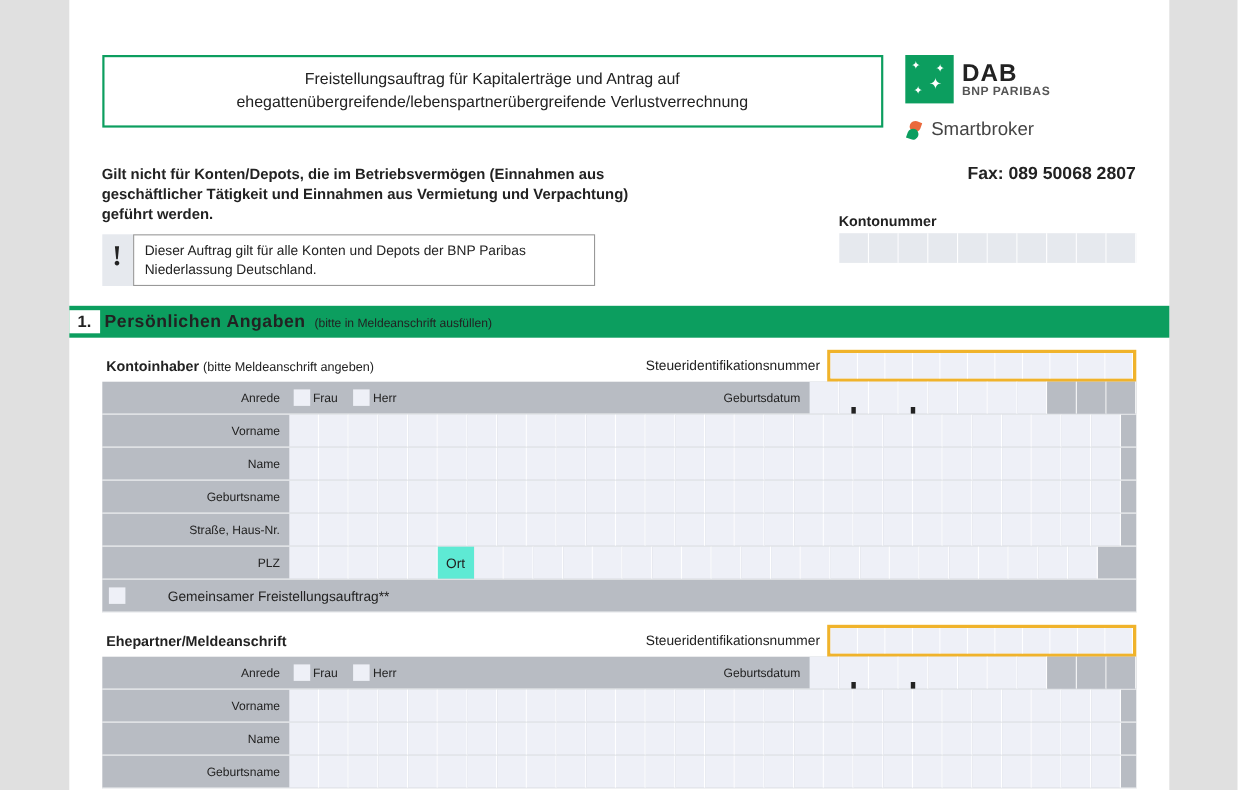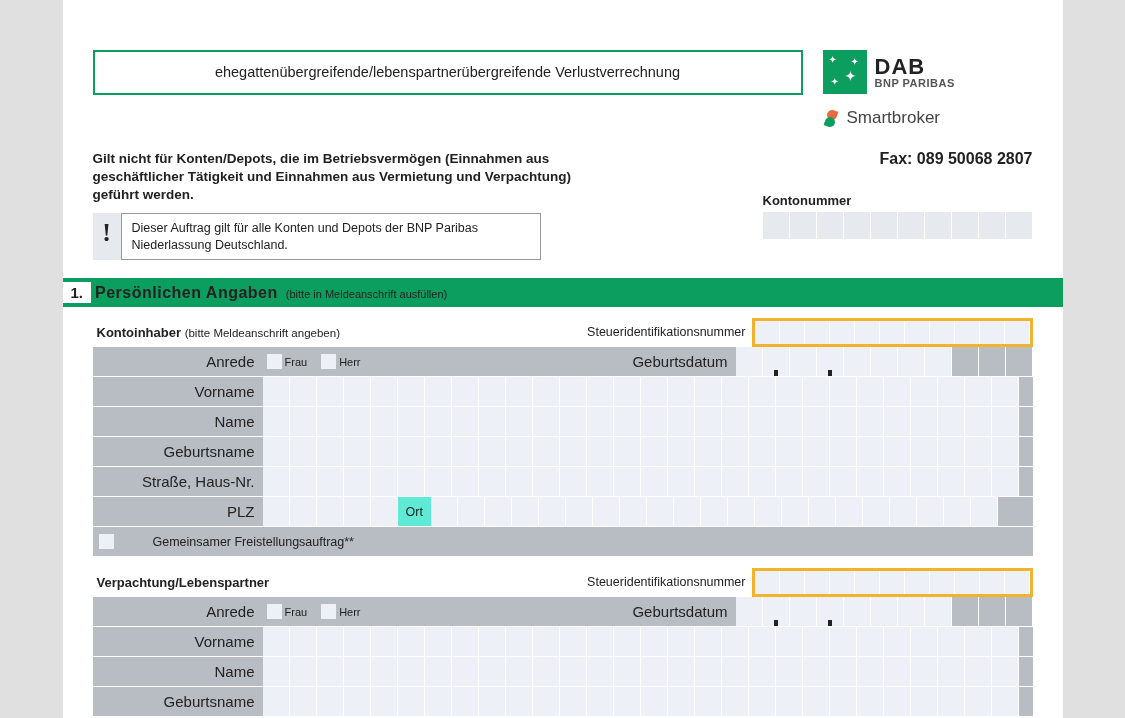--- a/index.html
+++ b/index.html
@@ -35,39 +35,40 @@
   .sec-title { font-weight: bold; font-size: 16px; margin-right: 8px; letter-spacing: 0.5px; }
   .sec-hint { font-size: 11px; color: #222; }
   .form-area { margin-top: 10px; }
   .row { display: flex; align-items: center; min-height: 30px; }
   .sub-head { font-weight: bold; font-size: 13px; padding: 6px 0 6px 4px; }
   .sub-head .paren { font-weight: normal; font-size: 11.5px; }
   .tax-lbl { margin-left: auto; font-size: 12.5px; padding-right: 6px; }
   .tax-cells { display: flex; border: 3px solid #f0b32b; }
   .tax-cells .cell { height: 23px; width: 25px; }
   .field-row { background: #b8bcc3; display: flex; align-items: center; height: 30px; border-bottom: 1px solid #fff; }
-  .fld-lbl { width: 170px; text-align: right; padding-right: 8px; font-size: 15px; }
+  .fld-lbl { width: 170px; text-align: right; padding-right: 8px; font-size: 11px; }
   .fld-lbl.wide { width: auto; flex: 1; text-align: right; padding-right: 8px; }
   .fld-cells { display: flex; flex: 1; height: 100%; align-items: stretch; }
   .fld-cells .cell { height: 100%; width: 27px; background: #eef0f7; border-right: 1px solid #fff; }
   .chk { width: 15px; height: 15px; background: #eef0f7; display: inline-block; margin-right: 3px; vertical-align: middle; }
   .chk-lbl { font-size: 11px; margin-right: 14px; vertical-align: middle; }
   .inline-lbl { padding: 0 8px; font-size: 12.5px; background: #5eead4; height: 100%; display: flex; align-items: center; }
   .joint-row { background: #b8bcc3; height: 30px; display: flex; align-items: center; padding-left: 6px; font-size: 12.5px; border-bottom: 1px solid #fff; gap: 32px; }
   .gap-row { height: 10px; }
   .gb-cells { display: flex; height: 100%; }
   .gb-cells .cell { height: 100%; width: 27px; }
 </style>
 </head>
 <body>
 
 <div class="page">
 
   <div class="header-row">
     <div class="title-box">
+      <div>Freistellungsauftrag für Kapitalerträge und Antrag auf</div>
       <div>ehegattenübergreifende/lebenspartnerübergreifende Verlustverrechnung</div>
     </div>
     <div class="logos">
       <div class="dab-logo">
         <div class="dab-sq">
           <span class="star" style="top:4px;left:6px;">✦</span>
           <span class="star" style="top:18px;left:22px;font-size:14px;">✦</span>
           <span class="star" style="top:26px;left:8px;">✦</span>
           <span class="star" style="top:6px;left:28px;">✦</span>
         </div>
@@ -345,21 +346,21 @@
 
     <div class="joint-row">
       <span class="chk"></span>
       <span style="margin-left:4px;">Gemeinsamer Freistellungsauftrag**</span>
     </div>
 
     <div class="gap-row"></div>
 
     <div class="row">
       <div class="sub-head">
-        <span>Verpachtung/Lebenspartner</span>
+        <span>Ehepartner/Meldeanschrift</span>
       </div>
       <div class="tax-lbl">Steueridentifikationsnummer</div>
       <div class="tax-cells">
         <div class="cell lb"></div>
           <div class="cell lb"></div>
           <div class="cell lb"></div>
           <div class="cell lb"></div>
           <div class="cell lb"></div>
         <div class="cell lb"></div>
           <div class="cell lb"></div>

